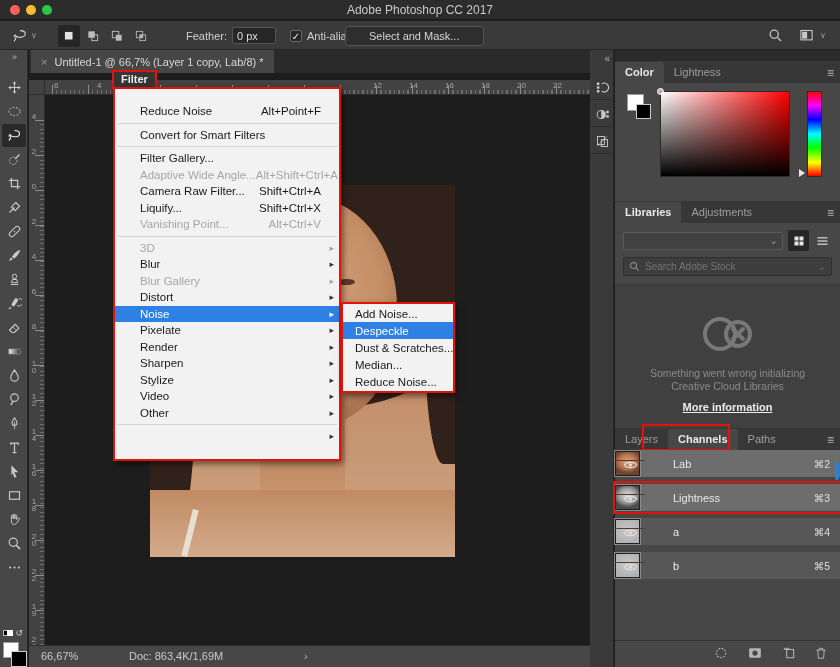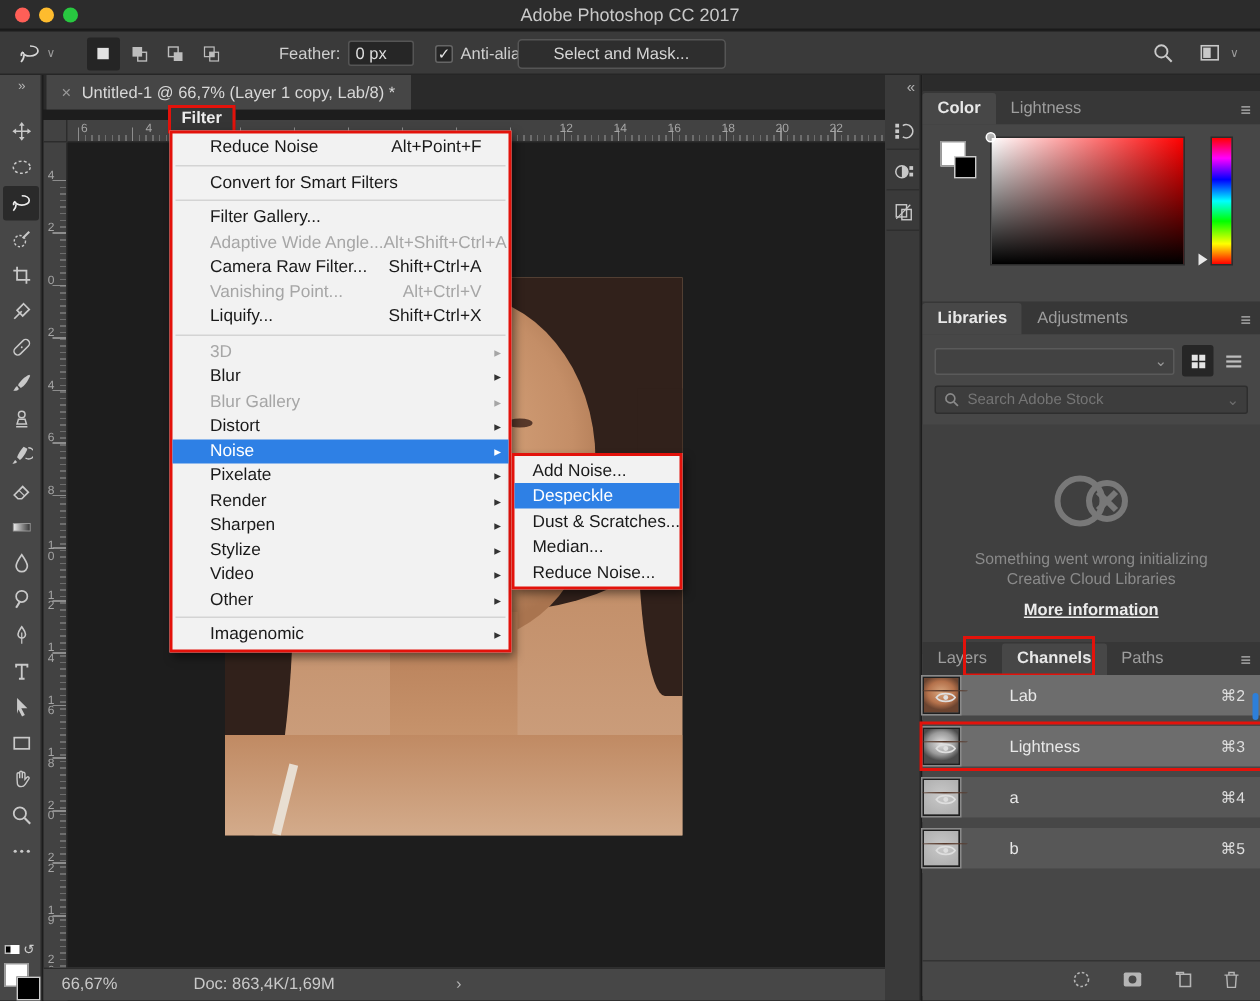--- a/index.html
+++ b/index.html
@@ -168,21 +168,21 @@
   .chrow .sc { color:#dedede; font-size:10.5px; padding-right:10px; }
   #ch-bottom { position:absolute; left:0; top:590px; width:225px; height:24px; background:#474747;
     border-top:1px solid #333; }
   #ch-bottom svg { width:14px; height:14px; }
   #ch-scroll { position:absolute; right:1px; top:412px; width:4px; height:18px; background:#2d7fd9; border-radius:2px; }
 
   
   #filter-label { position:absolute; left:112px; top:70px; background:#353535; color:#ececec;
     font-size:11px; font-weight:bold; padding:1px 7px 2px; border:2px solid #e3120b; }
   #filter-menu { position:absolute; left:113px; top:87px; width:228px; background:#f2f2f2;
-    border:2px solid #e3120b; box-shadow:2px 3px 6px rgba(0,0,0,.5); padding:1px 0; }
+    border:2px solid #e3120b; box-shadow:2px 3px 6px rgba(0,0,0,.5); padding:14px 0; }
   .mi { height:16.5px; display:flex; align-items:center; font-size:11.5px; color:#1a1a1a;
     padding-left:25px; position:relative; }
   .mi .lbl { flex:1; white-space:nowrap; }
   .mi .sc { padding-right:18px; color:#1a1a1a; }
   .mi .ar { position:absolute; right:5px; font-size:9px; color:#333; }
   .mi.disabled, .mi.disabled .sc, .mi.disabled .ar { color:#a6a6a6; }
   .mi.hl { background:#2e80e5; color:#fff; }
   .mi.hl .ar { color:#fff; }
   .msep { height:1px; background:#d4d4d4; margin:3px 2px; }
   #noise-submenu { position:absolute; left:341px; top:302px; width:114px; background:#f2f2f2;
@@ -659,28 +659,28 @@
       <span class="lbl">Filter Gallery...</span>
     </div>
     <div class="mi disabled">
       <span class="lbl">Adaptive Wide Angle...</span>
       <span class="sc">Alt+Shift+Ctrl+A</span>
     </div>
     <div class="mi">
       <span class="lbl">Camera Raw Filter...</span>
       <span class="sc">Shift+Ctrl+A</span>
     </div>
+    <div class="mi">
+      <span class="lbl">Liquify...</span>
+      <span class="sc">Shift+Ctrl+X</span>
+    </div>
     <div class="mi disabled">
       <span class="lbl">Vanishing Point...</span>
       <span class="sc">Alt+Ctrl+V</span>
     </div>
-    <div class="mi">
-      <span class="lbl">Liquify...</span>
-      <span class="sc">Shift+Ctrl+X</span>
-    </div>
     <div class="msep"></div>
     <div class="mi disabled">
       <span class="lbl">3D</span>
       <span class="ar">▸</span>
     </div>
     <div class="mi">
       <span class="lbl">Blur</span>
       <span class="ar">▸</span>
     </div>
     <div class="mi disabled">
@@ -714,21 +714,20 @@
     <div class="mi">
       <span class="lbl">Video</span>
       <span class="ar">▸</span>
     </div>
     <div class="mi">
       <span class="lbl">Other</span>
       <span class="ar">▸</span>
     </div>
     <div class="msep"></div>
     <div class="mi">
-      <span class="lbl">Imagenomic</span>
       <span class="ar">▸</span>
     </div>
   </div>
 <div id="noise-submenu">
     <div class="mi">
       <span class="lbl">Add Noise...</span>
     </div>
     <div class="mi hl">
       <span class="lbl">Despeckle</span>
     </div>

